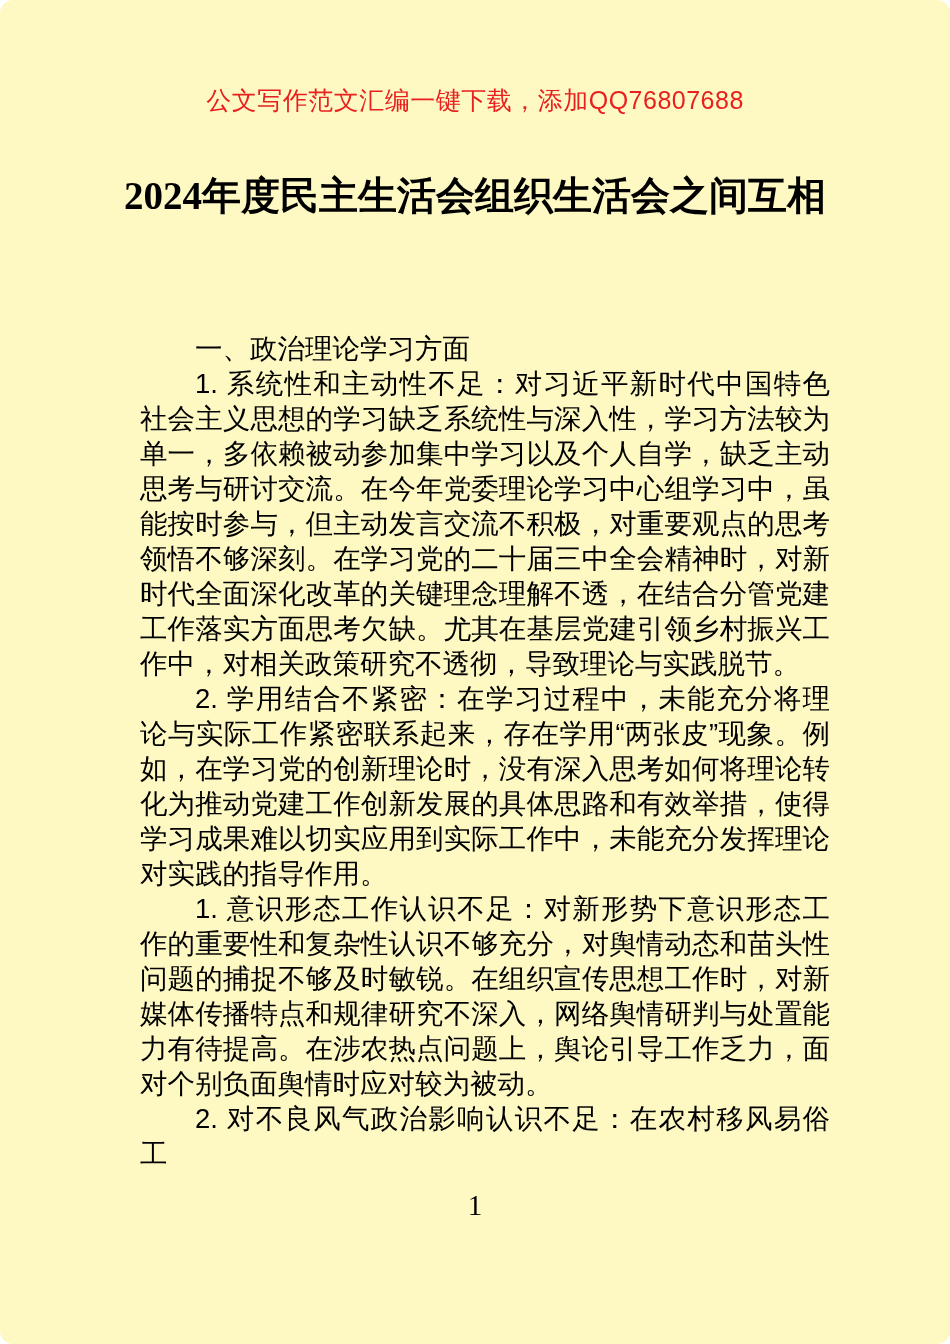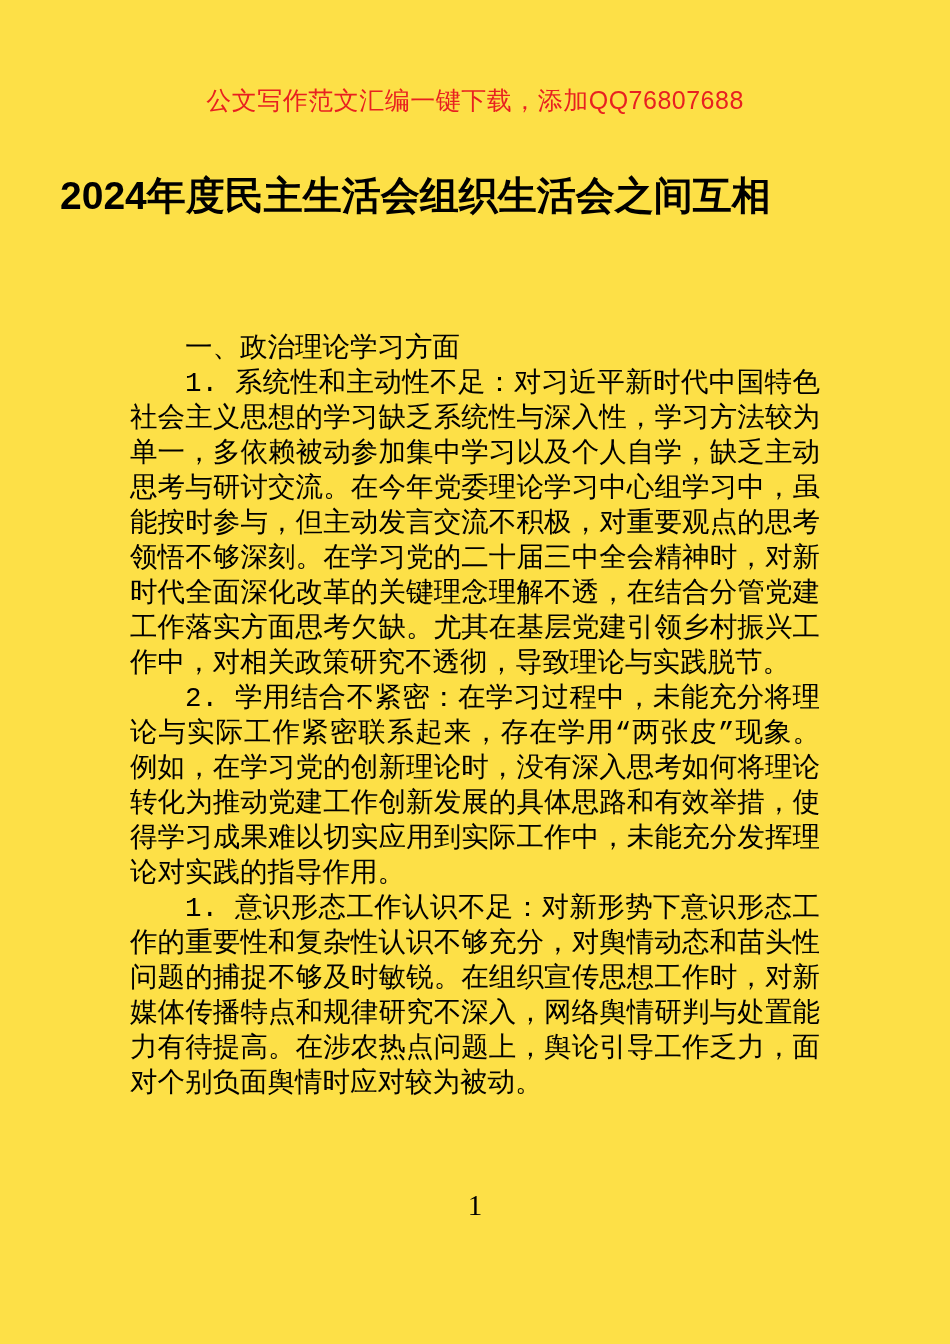--- a/index.html
+++ b/index.html
@@ -4,53 +4,55 @@
 <style>
   html, body {
     margin: 0;
     padding: 0;
     background: #ffffff;
   }
   .page {
     position: relative;
     width: 950px;
     height: 1344px;
-    background: #fde047;
+    background: #fef9c3;
     overflow: hidden;
     color: #000000;
+    border-radius: 13px;
   }
   .promo {
     position: absolute;
     top: 84px;
     left: 0;
     width: 100%;
     text-align: center;
     font-family: "Liberation Sans", sans-serif;
     font-size: 25px;
     letter-spacing: 0.5px;
     color: #e82020;
     white-space: nowrap;
   }
   .doc-title {
     position: absolute;
     top: 157px;
     left: 60px;
     right: 60px;
-    font-family: Liberation Sans, sans-serif;
+    text-align: center;
+    font-family: Liberation Serif, serif;
     font-weight: 700;
     font-size: 39px;
     line-height: 77px;
     color: #000000;
   }
   .content {
     position: absolute;
     top: 331px;
-    left: 130px;
+    left: 140px;
     width: 690px;
-    font-family: Liberation Mono, monospace;
+    font-family: Liberation Sans, sans-serif;
     font-size: 27.5px;
     line-height: 35px;
     text-align: justify;
     text-justify: inter-ideograph;
     color: #000000;
   }
   .content p {
     margin: 0;
     padding: 0;
     text-indent: 2em;
@@ -76,17 +78,18 @@
 
   <div class="doc-title">
     <div>2024年度民主生活会组织生活会之间互相</div>
   </div>
 
   <div class="content">
     <p>一、政治理论学习方面</p>
     <p>1. 系统性和主动性不足：对习近平新时代中国特色社会主义思想的学习缺乏系统性与深入性，学习方法较为单一，多依赖被动参加集中学习以及个人自学，缺乏主动思考与研讨交流。在今年党委理论学习中心组学习中，虽能按时参与，但主动发言交流不积极，对重要观点的思考领悟不够深刻。在学习党的二十届三中全会精神时，对新时代全面深化改革的关键理念理解不透，在结合分管党建工作落实方面思考欠缺。尤其在基层党建引领乡村振兴工作中，对相关政策研究不透彻，导致理论与实践脱节。</p>
     <p>2. 学用结合不紧密：在学习过程中，未能充分将理论与实际工作紧密联系起来，存在学用“两张皮”现象。例如，在学习党的创新理论时，没有深入思考如何将理论转化为推动党建工作创新发展的具体思路和有效举措，使得学习成果难以切实应用到实际工作中，未能充分发挥理论对实践的指导作用。</p>
     <p>1. 意识形态工作认识不足：对新形势下意识形态工作的重要性和复杂性认识不够充分，对舆情动态和苗头性问题的捕捉不够及时敏锐。在组织宣传思想工作时，对新媒体传播特点和规律研究不深入，网络舆情研判与处置能力有待提高。在涉农热点问题上，舆论引导工作乏力，面对个别负面舆情时应对较为被动。</p>
+    <p>2. 对不良风气政治影响认识不足：在农村移风易俗工</p>
   </div>
 
   <div class="page-number">1</div>
 
 </div>
 
 </body></html>

